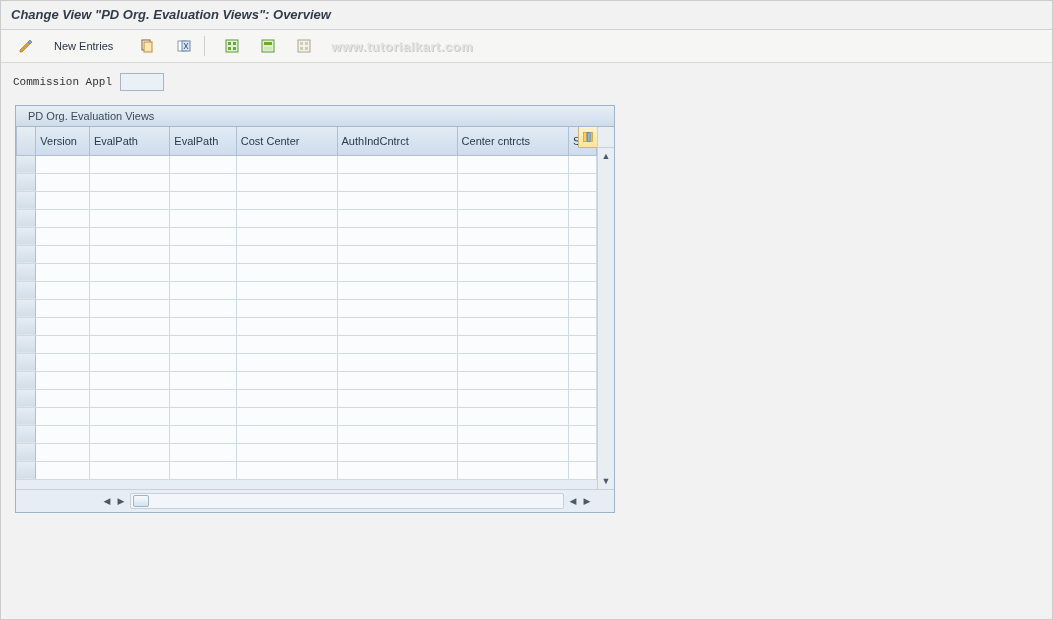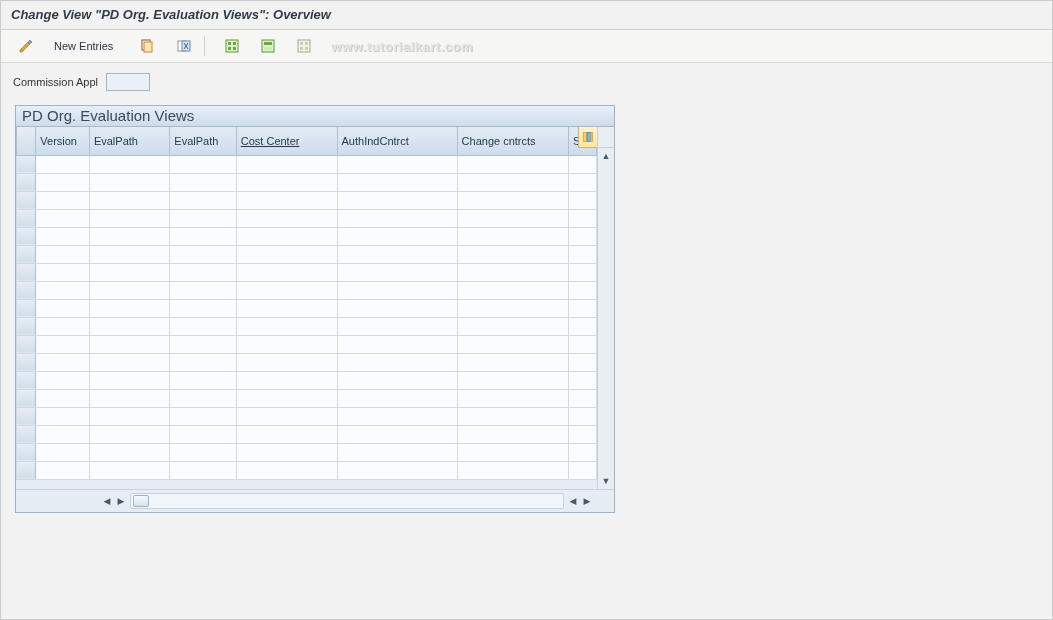--- a/index.html
+++ b/index.html
@@ -84,45 +84,46 @@
   
   .content {
     padding: 10px 8px 6px 8px;
   }
   .field-row {
     display: flex;
     align-items: center;
     gap: 8px;
     margin-bottom: 14px;
     padding-left: 4px;
+    font-family: Liberation Mono, monospace;
   }
   .field-label { color: #333; }
   .field-input {
     width: 44px;
     height: 18px;
     border: 1px solid #a8b4bf;
     background: #e9f0f6;
     box-sizing: border-box;
   }
   
   .grid-wrap {
     margin-left: 6px;
     width: 600px;
     border: 1px solid #9fb2c6;
     background: #dde7f0;
     box-sizing: border-box;
   }
   .grid-title {
     height: 20px;
     line-height: 20px;
-    padding-left: 6px;
+    padding-left: 12px;
     background: linear-gradient(#e8eff6,#cedceb);
     color: #3a4a5a;
     border-bottom: 1px solid #a8b8c8;
-    font-size: 15px;
+    font-size: 11px;
   }
   .grid-body {
     display: flex;
     background: #e6edf4;
   }
   .grid-table-area {
     position: relative;
   }
   table.grid {
     border-collapse: collapse;
@@ -152,21 +153,21 @@
   
   table.grid th.selcol, table.grid td.selcol {
     width: 18px;
     background: linear-gradient(#e6edf4,#d2dde9);
     border-right: 1px solid #b0c0d0;
   }
   
   .c-version  { width: 50px; }
   .c-evalpath { width: 75px; margin-top: 20px; }
   .c-evaldepth{ width: 62px; }
-  .c-costcntr { width: 94px; text-decoration: underline; }
+  .c-costcntr { width: 94px; }
   .c-auth     { width: 112px; }
   .c-overall  { width: 104px; }
   .c-stat     { width: 26px; }
   
   .config-btn {
     position: absolute;
     right: 0;
     top: 0;
     width: 18px;
     height: 20px;
@@ -338,21 +339,21 @@
         <div class="grid-table-area">
           <table class="grid">
             <thead>
               <tr>
                 <th class="selcol"></th>
                 <th class="c-version">Version</th>
                 <th class="c-evalpath">EvalPath</th>
                 <th class="c-evaldepth">EvalPath</th>
                 <th class="c-costcntr">Cost Center</th>
                 <th class="c-auth">AuthIndCntrct</th>
-                <th class="c-overall">Change cntrcts</th>
+                <th class="c-overall">Center cntrcts</th>
                 <th class="c-stat">Stat</th>
               </tr>
             </thead>
             <tbody id="grid-tbody">
                 <tr>
                   <td class="selcol"></td>
                   <td class="c-version"></td>
                   <td class="c-evalpath"></td>
                   <td class="c-evaldepth"></td>
                   <td class="c-costcntr"></td>

